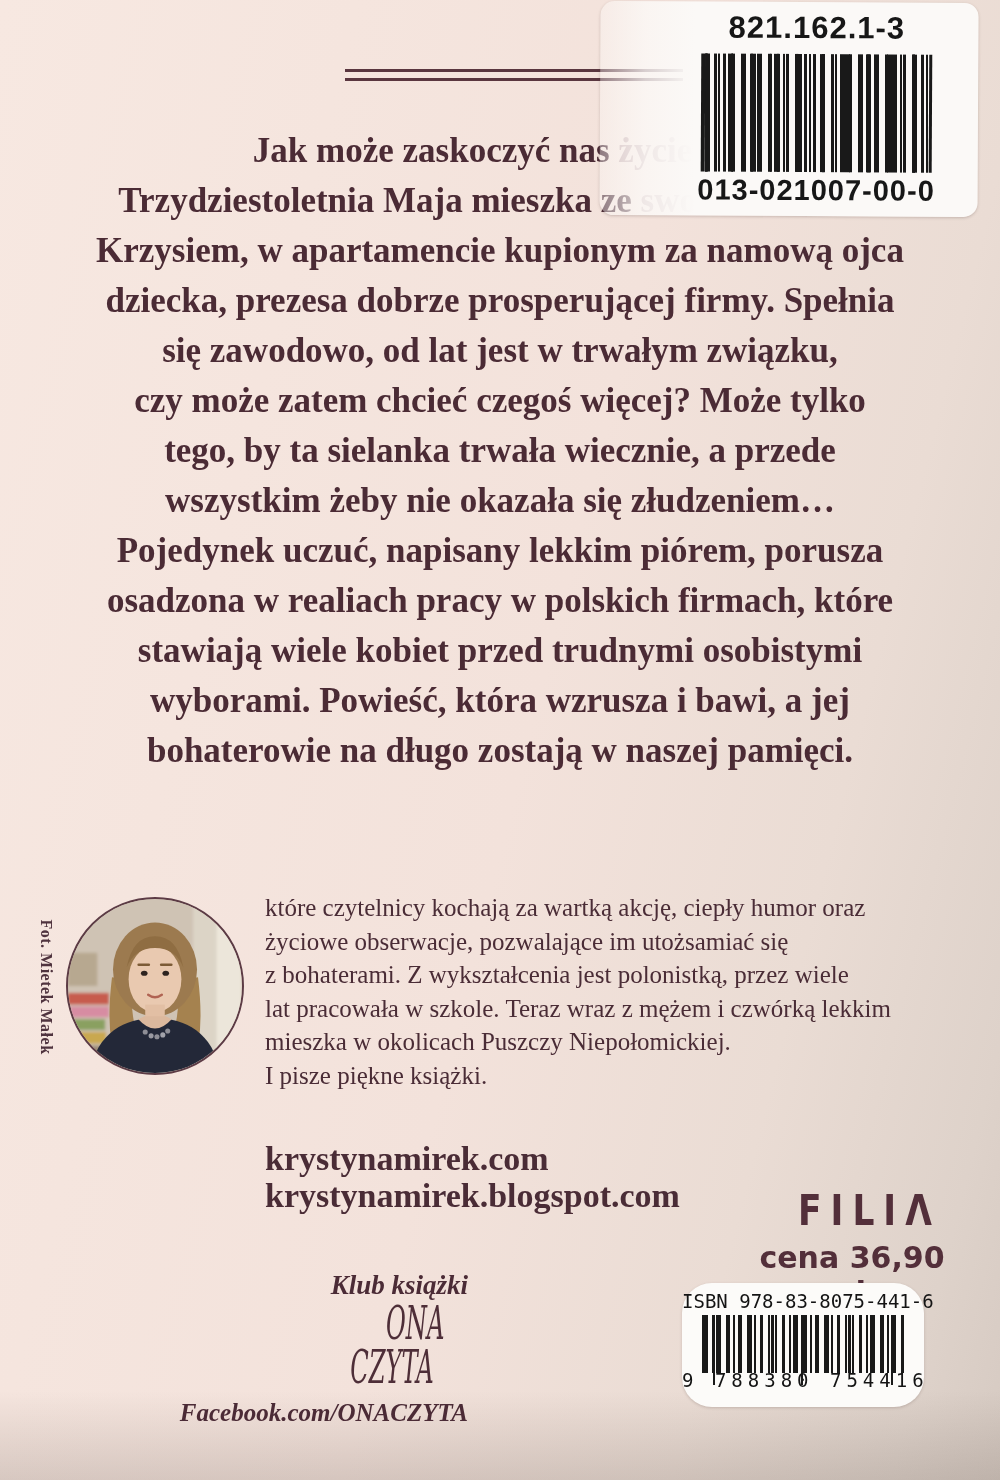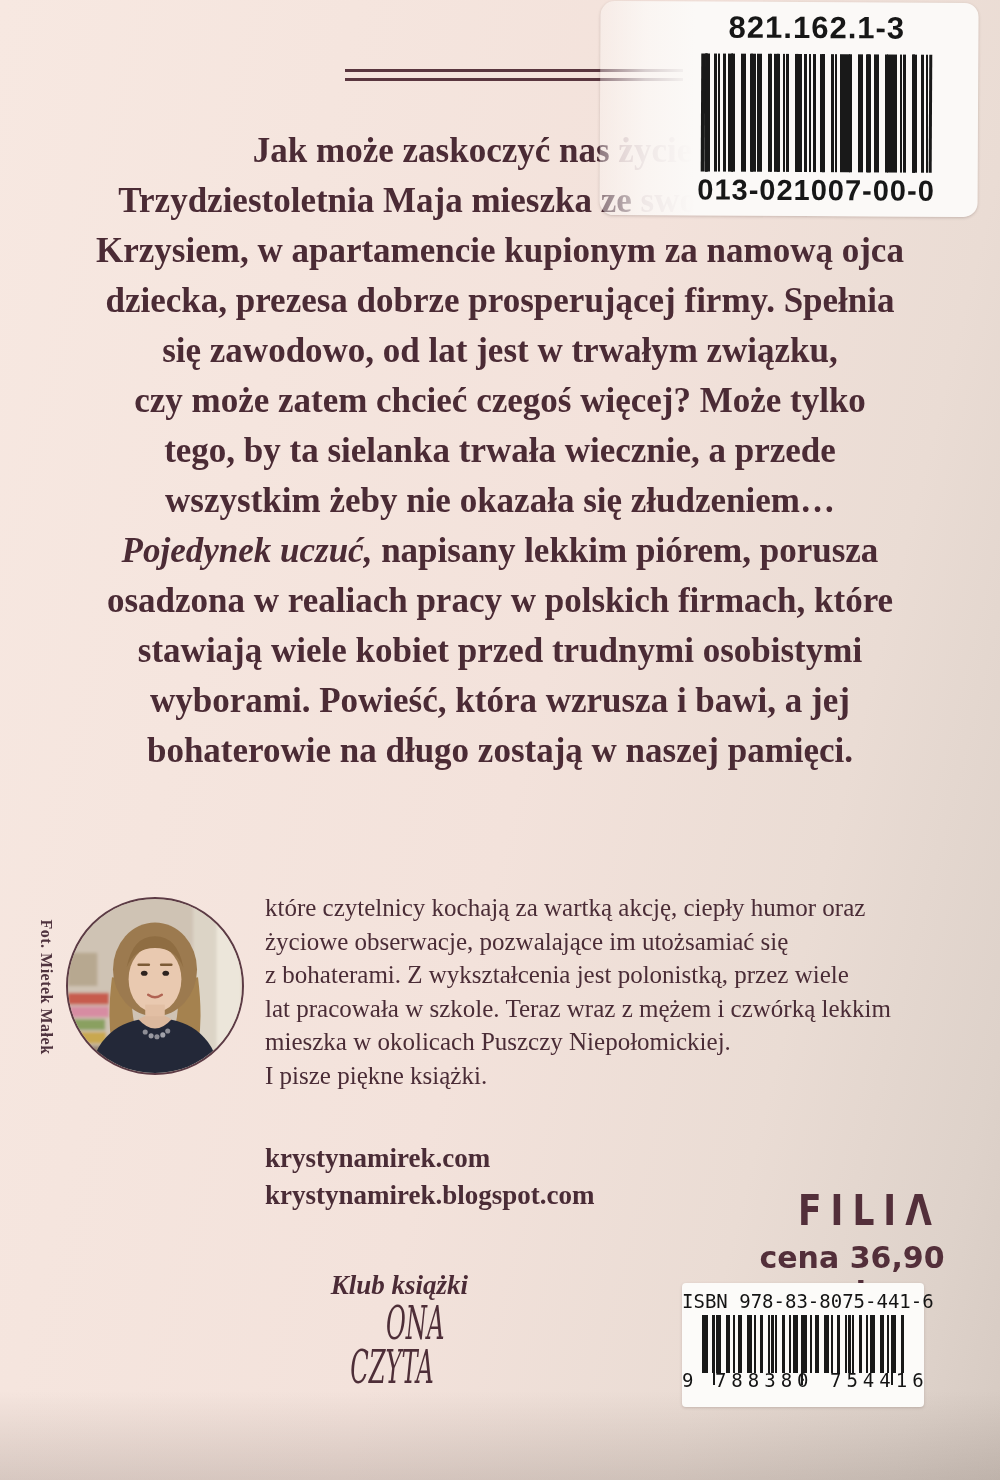--- a/index.html
+++ b/index.html
@@ -30,57 +30,57 @@
     color:#171717;letter-spacing:1px;margin-top:2px;}
 
   
   .double-rule{position:absolute;left:345px;top:69px;width:338px;height:6px;
     border-top:3px solid #5a363f;border-bottom:3px solid #5a363f;z-index:1;}
 
   
   .blurb{position:absolute;left:60px;top:126px;width:880px;text-align:center;
     font-size:35px;font-weight:600;color:#4b2b35;z-index:2;}
   .b-line{height:50px;line-height:50px;white-space:nowrap;}
-  .b-it{font-style:italic;}
+  .b-it{}
   .b-faint{color:#c2a7a8;}
   .tail{display:inline-block;height:1px;}
   .tail-1{width:55px;}
   .tail-2{width:175px;}
 
   
   .photo-credit{position:absolute;left:-29px;top:978px;width:150px;height:18px;
     transform:rotate(90deg);font-size:16px;font-weight:600;color:#4f333e;
     letter-spacing:.5px;text-align:center;line-height:18px;}
   .author-photo{position:absolute;left:66px;top:897px;width:178px;height:178px;
     border-radius:50%;border:2px solid #5c3b45;overflow:hidden;box-sizing:border-box;
     background:#cfc3b4;}
   .author-photo svg{display:block;width:100%;height:100%;}
   .bio{position:absolute;left:265px;top:891px;width:680px;
     font-size:25px;line-height:33.5px;color:#4a2c36;}
-  .urls{position:absolute;left:265px;top:1140px;font-size:27px;line-height:37px;
+  .urls{position:absolute;left:265px;top:1140px;font-size:34px;line-height:37px;
     font-weight:700;color:#4a2c36;}
 
   
   .filia{position:absolute;left:798px;top:1186px;white-space:nowrap;
     font-family:"DejaVu Sans",sans-serif;font-weight:700;font-size:42px;
     letter-spacing:11px;color:#532f3a;transform:scaleX(0.82);transform-origin:left center;}
   .price{position:absolute;left:752px;top:1240px;width:200px;text-align:center;
     font-family:"DejaVu Sans",sans-serif;font-weight:700;font-size:30px;color:#532f3a;}
 
   
   .klub{position:absolute;left:168px;top:1270px;width:300px;text-align:right;color:#4b2b36;font-style:italic;}
   .klub-heading{font-size:27px;font-weight:600;}
   .ona-czyta{font-family:"DejaVu Serif",serif;font-size:44px;
     line-height:44px;color:#4e2e38;}
   .ona-czyta .ln{display:inline-block;transform:scale(0.55,1.08);transform-origin:center;}
   .fb{margin-top:10px;font-size:25px;font-weight:600;}
 
   
   .isbn-sticker{position:absolute;left:682px;top:1283px;width:242px;height:124px;
-    border-radius:4px;background:#fcfbf9;box-shadow:0 1px 3px rgba(80,60,55,0.22);
+    border-radius:30px;background:#fcfbf9;box-shadow:0 1px 3px rgba(80,60,55,0.22);
     box-sizing:border-box;padding-top:7px;text-align:center;}
   .isbn-line{font-family:"DejaVu Sans Mono",monospace;font-size:19px;color:#141414;
     letter-spacing:0px;white-space:nowrap;}
   .barcode2{position:relative;width:196px;height:58px;margin:3px auto 0;
     border-left:3px solid #191919;border-right:3px solid #191919;
     background:
       repeating-linear-gradient(90deg, #191919 0 2px, rgba(0,0,0,0) 2px 7px),
       repeating-linear-gradient(90deg, #191919 0 3px, rgba(0,0,0,0) 3px 11px);}
   .guard{position:absolute;top:0;width:2px;height:70px;background:#191919;}
   .g-l{left:8px;} .g-c{left:96px;} .g-r{right:8px;}
@@ -177,20 +177,21 @@
 
   <div class="filia"><span>FILI</span><span>Λ</span></div>
   <div class="price">cena 36,90 zł</div>
 
   <div class="klub">
     <div class="klub-heading">Klub książki</div>
     <div class="ona-czyta">
       <span class="ln">ONA</span><br>
       <span class="ln">CZYTA</span>
     </div>
+    <div class="fb">Facebook.com/ONACZYTA</div>
   </div>
 
   <div class="isbn-sticker">
     <div class="isbn-line">ISBN 978-83-8075-441-6</div>
     <div class="barcode2">
       <div class="guard g-l"></div>
       <div class="guard g-c"></div>
       <div class="guard g-r"></div>
     </div>
     <div class="isbn-digits">9 788380 754416</div>

